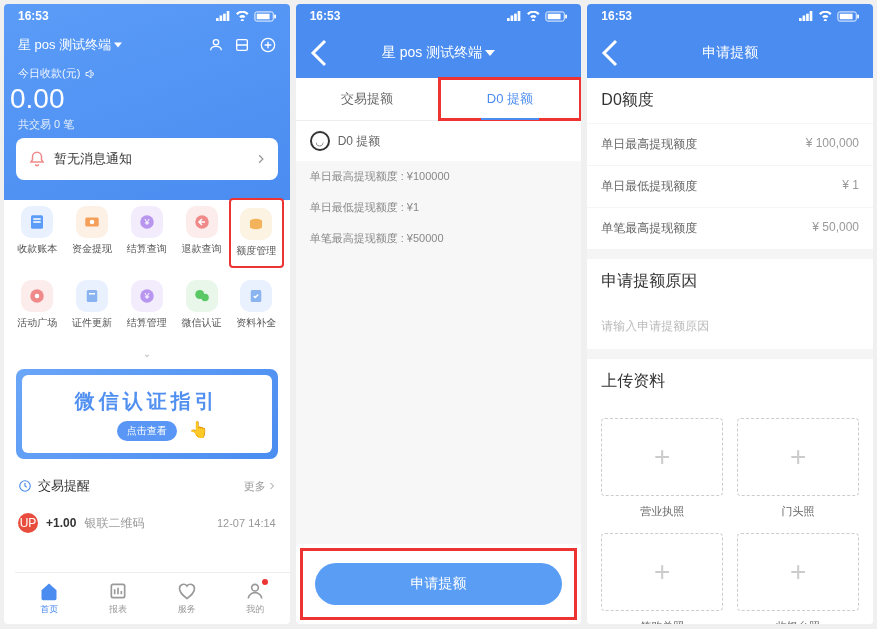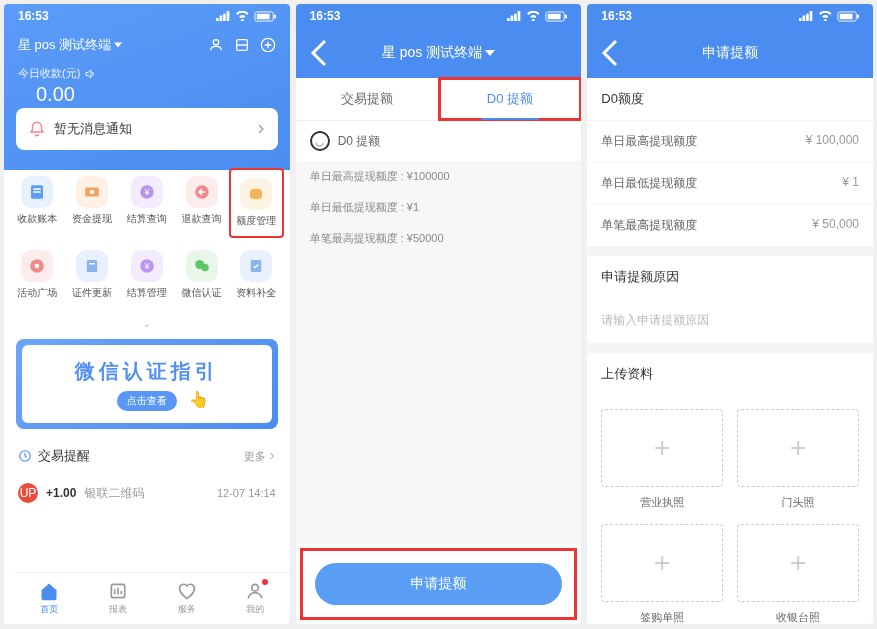--- a/index.html
+++ b/index.html
@@ -8,21 +8,21 @@
 .status-bar { height: 24px; display: flex; justify-content: space-between; align-items: center; padding: 0 14px; font-size: 12px; font-weight: 600; color: #fff; }
 .status-icons { display: flex; gap: 4px; align-items: center; font-size: 11px; }
 
 
 .header1 { background: linear-gradient(160deg, #5b9cf8 0%, #4a8cf0 100%); color: #fff; padding-bottom: 20px; }
 .h1-row { display: flex; justify-content: space-between; align-items: center; padding: 8px 14px; }
 .h1-title { font-size: 13px; display: flex; align-items: center; gap: 3px; }
 .h1-icons { display: flex; gap: 10px; }
 .h1-icons svg { width: 16px; height: 16px; }
 .h1-label { font-size: 11px; opacity: .9; padding: 4px 14px 0; display: flex; align-items: center; gap: 4px; text-align: right; }
-.h1-amount { font-size: 20px; font-weight: 300; padding: 2px 32px; }
+.h1-amount { font-size: 28px; font-weight: 300; padding: 2px 6px; }
 .h1-count { font-size: 11px; opacity: .85; padding: 0 14px 6px; }
 .notice { margin: 0 12px; background: #fff; border-radius: 8px; padding: 12px 12px; display: flex; align-items: center; gap: 8px; font-size: 13px; color: #333; }
 .notice-icon { width: 18px; height: 18px; flex-shrink: 0; }
 .notice-text { flex: 1; }
 .notice svg.chev { width: 10px; height: 10px; color: #999; }
 .grid { display: grid; grid-template-columns: repeat(5,1fr); padding: 8px 6px; gap: 4px 0; margin-top: -10px; }
 .grid-item { display: flex; flex-direction: column; align-items: center; gap: 4px; padding: 8px 0; position: relative; }
 .grid-item.boxed { border: 2px solid #e33; border-radius: 4px; }
 .grid-icon { width: 32px; height: 32px; border-radius: 10px; display: flex; align-items: center; justify-content: center; }
 .grid-label { font-size: 10px; color: #555; }
@@ -59,21 +59,21 @@
 .body2 { flex: 1; background: #f7f7f7; overflow: auto; }
 .d0-row { background: #fff; padding: 10px 14px; display: flex; align-items: center; gap: 8px; font-size: 12px; color: #666; }
 .d0-icon { width: 20px; height: 20px; border: 2px solid #333; border-radius: 50%; display: flex; align-items: center; justify-content: center; font-size: 10px; }
 .info-line { padding: 8px 14px; font-size: 11px; color: #888; background: #f7f7f7; }
 .bottom2 { padding: 12px; border: 3px solid #e33; margin: 4px; }
 .apply-btn { background: #5a9df5; color: #fff; text-align: center; padding: 12px; border-radius: 22px; font-size: 14px; }
 
 
 .header3 { background: #4a8cf0; color: #fff; }
 .body3 { flex: 1; background: #f5f5f5; overflow: auto; }
-.sec3-title { background: #fff; padding: 12px 14px; font-size: 13px; color: #333; font-weight: 500; }
+.sec3-title { background: #fff; padding: 12px 14px; font-size: 16px; color: #333; font-weight: 500; }
 .kv-row { background: #fff; padding: 12px 14px; display: flex; justify-content: space-between; font-size: 12px; border-top: 1px solid #f5f5f5; gap: 48px; }
 .kv-key { color: #666; }
 .kv-val { color: #999; }
 .gap { height: 10px; background: #f5f5f5; }
 .input-row { background: #fff; padding: 14px; font-size: 12px; color: #bbb; }
 .upload-grid { background: #fff; padding: 14px; display: grid; grid-template-columns: 1fr 1fr; gap: 14px; }
 .upload-cell { display: flex; flex-direction: column; align-items: center; gap: 8px; }
 .upload-box { width: 100%; height: 78px; border: 1px dashed #ccc; border-radius: 4px; display: flex; align-items: center; justify-content: center; color: #ccc; font-size: 28px; font-weight: 200; }
 .upload-label { font-size: 11px; color: #666; }
 </style>
@@ -125,20 +125,21 @@
       </div>
     </div>
     <div class="h1-label">
       <span>今日收款(元)</span>
       <svg width="12" height="12" viewBox="0 0 24 24" fill="none" stroke="currentColor" stroke-width="2">
           <path d="M4 9v6h4l6 5V4l-6 5H4z"></path>
           <path d="M17 8a6 6 0 010 8"></path>
         </svg>
     </div>
     <div class="h1-amount">0.00</div>
+    <div class="h1-count">共交易 0 笔</div>
     <div class="notice">
       <svg class="notice-icon" viewBox="0 0 24 24" fill="none" stroke="#f08a8a" stroke-width="2">
           <path d="M12 3a6 6 0 00-6 6v4l-2 3h16l-2-3V9a6 6 0 00-6-6z"></path>
           <path d="M10 19a2 2 0 004 0"></path>
         </svg>
       <span class="notice-text">暂无消息通知</span>
       <svg class="chev" viewBox="0 0 10 16" fill="none" stroke="currentColor" stroke-width="2">
           <path d="M2 2l6 6-6 6"></path>
         </svg>
     </div>

